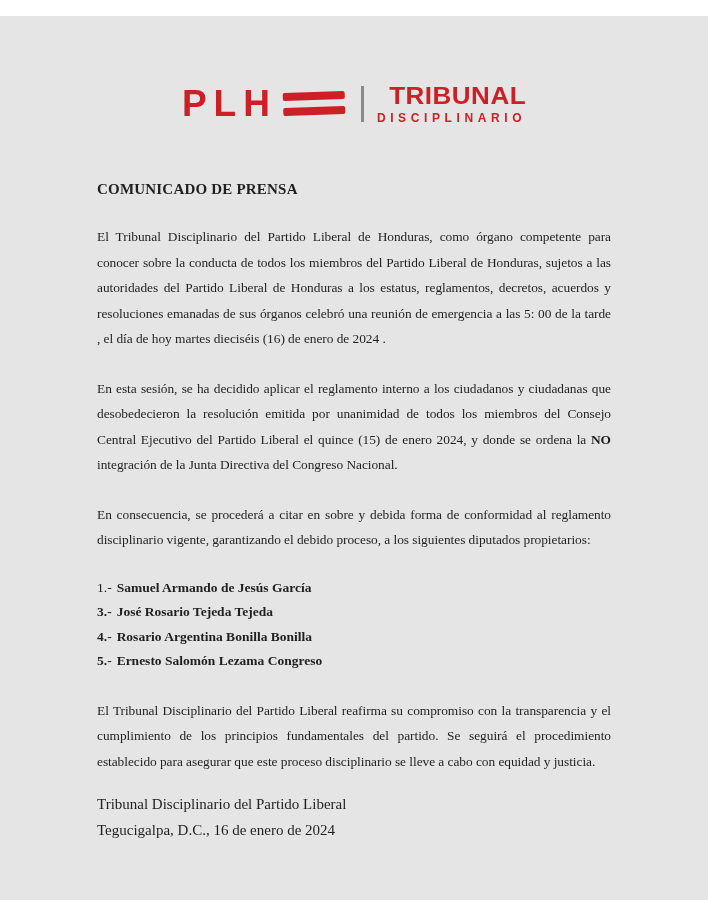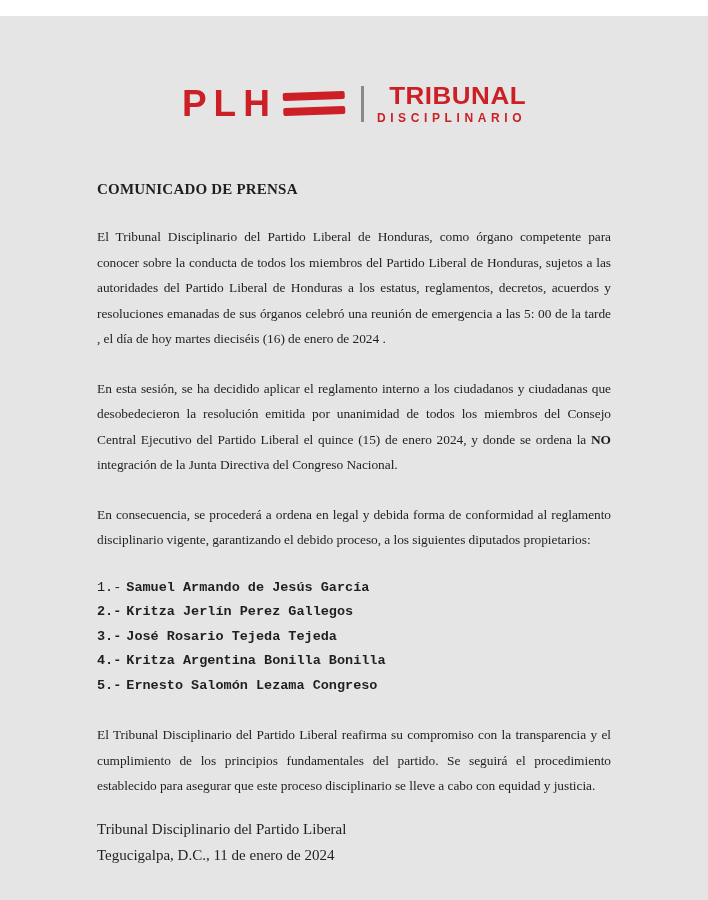--- a/index.html
+++ b/index.html
@@ -75,21 +75,21 @@
   }
   .para {
     margin-top:24px;
     font-size:13.4px;
     line-height:25.5px;
     text-align:justify;
     letter-spacing:-0.05px;
     font-family:Liberation Serif, serif;
   }
   .para.first { margin-top:25px; }
-  .names { margin-top:23px;font-family:Liberation Mono, monospace; }
+  .names { margin-top:23px; }
   .name-row {
     font-size:13.5px;
     line-height:24.6px;
     font-weight:700;
   }
   .name-row .num { margin-right:5px; }
   .name-row:first-child .num { font-weight:400; }
   .doc-footer {
     margin-top:17px;
     font-size:15px;
@@ -117,32 +117,31 @@
   </header>
 
   <main class="content">
 
     <h1 class="doc-title">COMUNICADO DE PRENSA</h1>
 
     <p class="para first">El Tribunal Disciplinario del Partido Liberal de Honduras, como órgano competente para conocer sobre la conducta de todos los miembros del Partido Liberal de Honduras, sujetos a las autoridades del Partido Liberal de Honduras a los estatus, reglamentos, decretos, acuerdos y resoluciones emanadas de sus órganos celebró una reunión de emergencia a las 5: 00  de la tarde , el día de hoy martes  dieciséis (16) de enero de 2024 .</p>
 
     <p class="para"><span>En esta sesión, se ha decidido aplicar el reglamento interno  a los ciudadanos y ciudadanas que desobedecieron la resolución emitida por unanimidad de todos los miembros del Consejo Central Ejecutivo del Partido Liberal el  quince (15) de enero 2024, y donde se ordena la </span><b>NO</b><span> integración de la Junta Directiva del Congreso Nacional.</span></p>
 
-    <p class="para">En consecuencia, se procederá a ordena en legal y debida forma de conformidad al reglamento disciplinario vigente, garantizando el debido proceso, a los siguientes diputados propietarios:</p>
+    <p class="para">En consecuencia, se procederá a citar en sobre y debida forma de conformidad al reglamento disciplinario vigente, garantizando el debido proceso, a los siguientes diputados propietarios:</p>
 
     <div class="names">
       <div class="name-row"><span class="num">1.-</span><span>Samuel Armando de Jesús García</span></div>
-      <div class="name-row"><span class="num">2.-</span><span>Kritza Jerlín Perez Gallegos</span></div>
       <div class="name-row"><span class="num">3.-</span><span>José Rosario Tejeda Tejeda</span></div>
-      <div class="name-row"><span class="num">4.-</span><span>Kritza Argentina Bonilla Bonilla</span></div>
+      <div class="name-row"><span class="num">4.-</span><span>Rosario Argentina Bonilla Bonilla</span></div>
       <div class="name-row"><span class="num">5.-</span><span>Ernesto Salomón Lezama Congreso</span></div>
     </div>
 
     <p class="para">El Tribunal Disciplinario del Partido Liberal reafirma su compromiso con la transparencia y el cumplimiento de los principios fundamentales del partido. Se seguirá el procedimiento establecido para asegurar que este proceso disciplinario se lleve a cabo con equidad y justicia.</p>
 
     <footer class="doc-footer">
       <p>Tribunal Disciplinario del Partido Liberal</p>
-      <p>Tegucigalpa, D.C., 11 de enero de 2024</p>
+      <p>Tegucigalpa, D.C., 16 de enero de 2024</p>
     </footer>
 
   </main>
 
 </div>
 
 </body></html>

